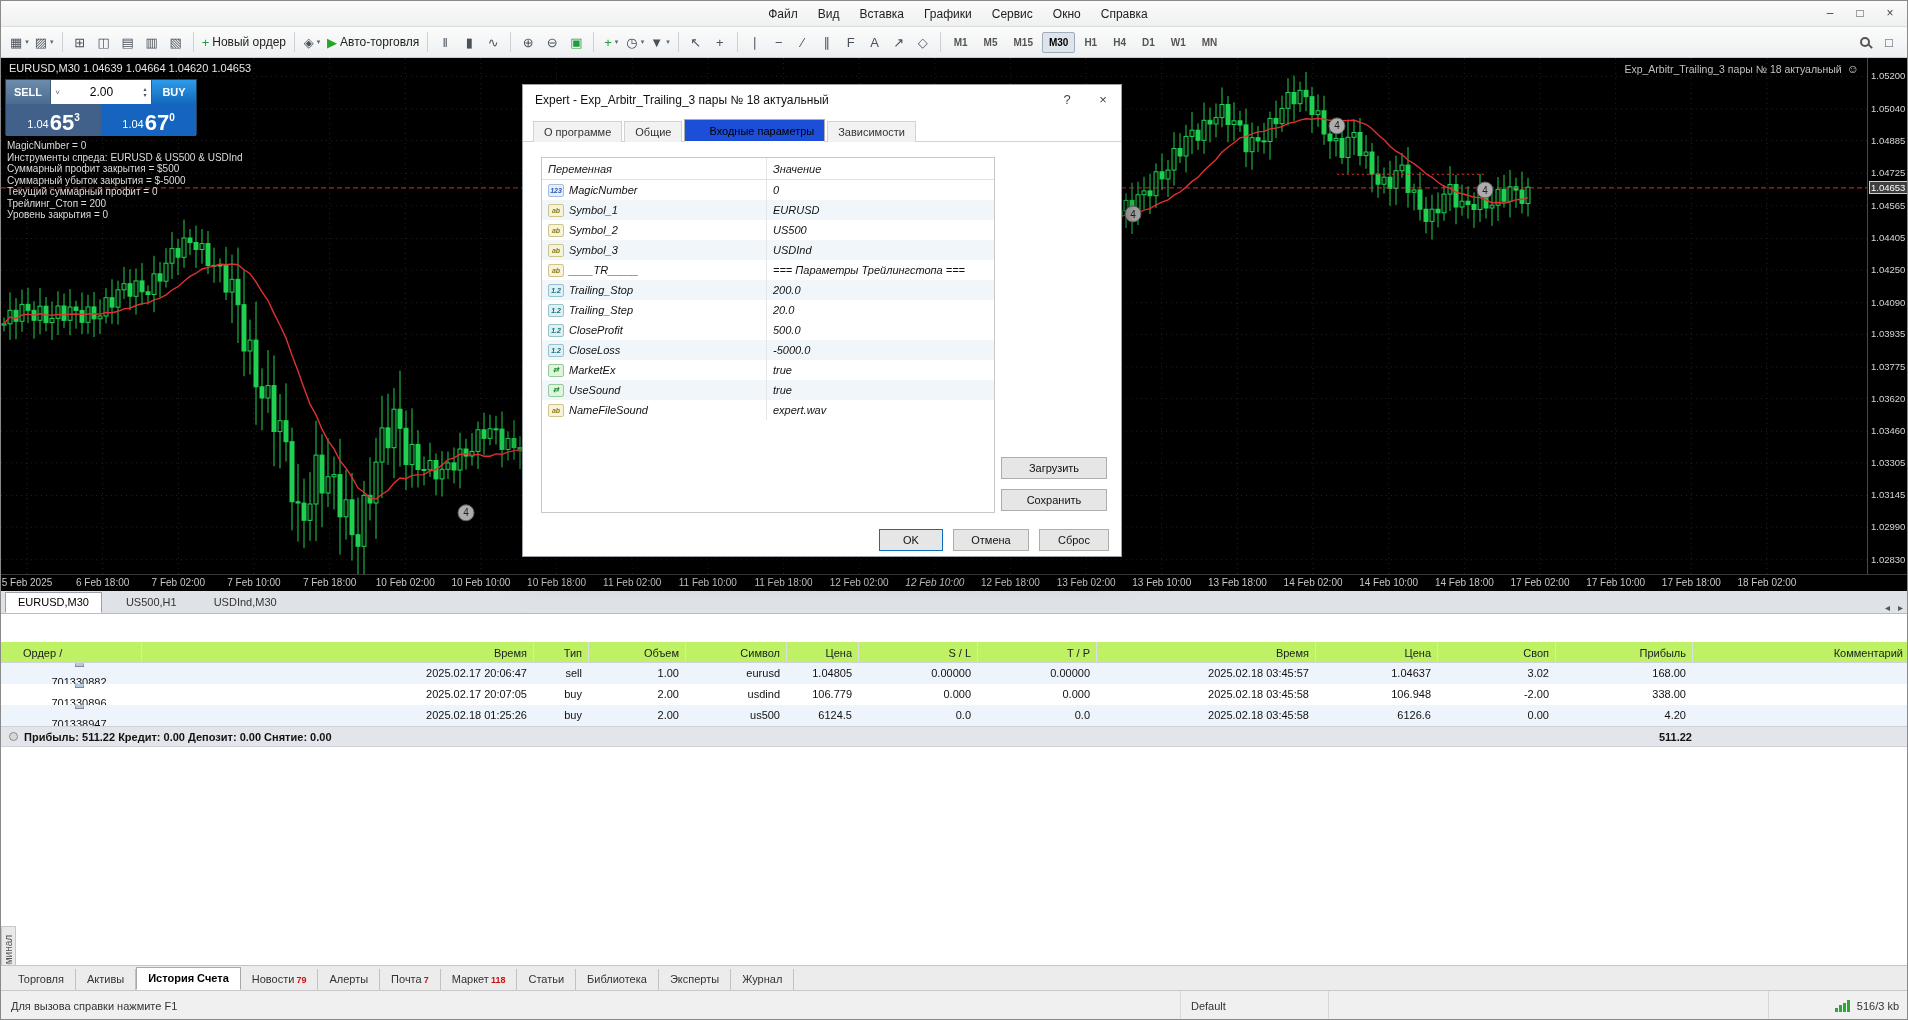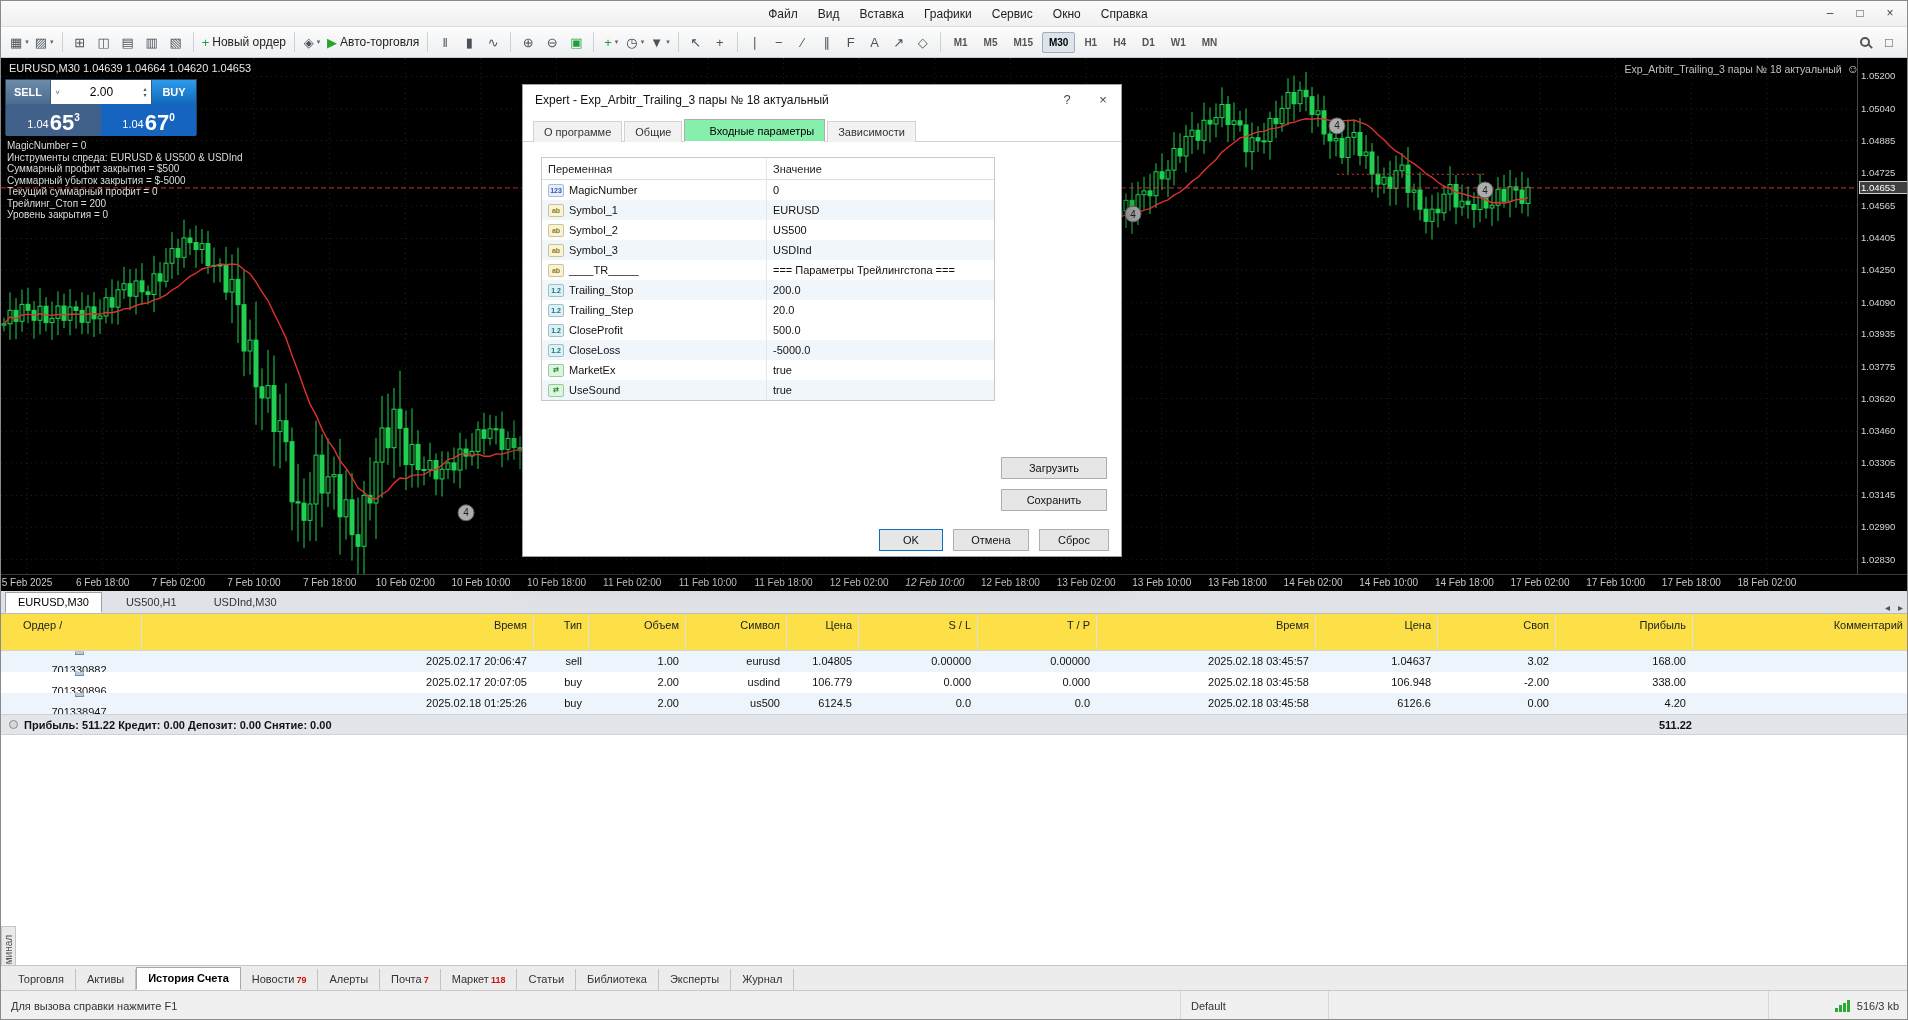--- a/index.html
+++ b/index.html
@@ -32,21 +32,21 @@
   #chart-svg{position:absolute;left:0;top:0;}
   .grid{stroke:#232323;stroke-width:1;stroke-dasharray:1 4;}
   .wick{stroke:#21d050;stroke-width:1;}
   .cu{fill:#04140a;stroke:#21d050;stroke-width:1;}
   .cd{fill:#21d050;stroke:#21d050;}
   .ma{fill:none;stroke:#e03030;stroke-width:1.4;}
   .bid{stroke:#d63030;stroke-width:1;stroke-dasharray:5 3;}
   .sl{stroke:#d63030;stroke-width:1;stroke-dasharray:2 3;}
   .mkc{fill:#adadad;stroke:#5f5f5f;}
   .mkt{fill:#222;font-size:10px;text-anchor:middle;font-family:"Liberation Sans",sans-serif;}
-  .price-axis{position:absolute;right:0;top:0;width:52px;height:516px;background:#000;border-left:1px solid #4a4a4a;margin-left:36px;}
+  .price-axis{position:absolute;right:0;top:0;width:42px;height:516px;background:#000;border-left:1px solid #4a4a4a;margin-left:36px;}
   .pa-label{position:absolute;left:3px;font-size:9.5px;color:#d6d6d6;}
   .pa-current{position:absolute;left:1px;right:1px;font-size:9.5px;color:#fff;background:#3f3f3f;border:1px solid #cfcfcf;padding:0 1px;}
   .ohlc{position:absolute;left:8px;top:4px;color:#e6e6e6;font-size:11px;}
   .ea-badge{position:absolute;right:50px;top:4px;color:#c0c0c0;font-size:10.5px;display:flex;align-items:center;gap:5px;}
   .smiley{color:#d8d8d8;font-size:12px;}
   .info{position:absolute;left:6px;top:82px;}
   .info-line{color:#dcdcdc;font-size:10px;line-height:11.5px;}
 
   
   .trade-widget{position:absolute;left:4px;top:21px;width:192px;height:56px;border:1px solid #26415e;}
@@ -73,21 +73,21 @@
   
   .chart-tabs{position:absolute;top:590px;left:0;width:1908px;height:23px;background:#dfe2e6;border-bottom:1px solid #b8bcc2;display:flex;align-items:flex-end;padding-left:4px;}
   .c-tab{font-size:11px;color:#333;padding:3px 12px 4px;border:1px solid transparent;margin-right:11px;}
   .c-tab.active{background:#fff;border-color:#9aa0a8;border-bottom-color:#fff;color:#000;}
   .ct-nav{margin-left:auto;display:flex;align-items:center;padding:0 6px;gap:8px;}
   .ct-arrow{color:#555;font-size:10px;}
 
   
   .terminal{position:absolute;top:613px;left:0;width:1908px;height:351px;background:#fff;}
   .t-grid{display:grid;grid-template-columns:140px 392px 55px 97px 101px 72px 119px 119px 219px 122px 118px 137px minmax(0,1fr);}
-  .t-head{height:37px;background:#fde047;border-bottom:1px solid #d0d3d8;}
+  .t-head{height:21px;background:#bef264;border-bottom:1px solid #d0d3d8;margin-top:28px;}
   .t-cell{font-size:11px;line-height:21px;padding:0 6px;text-align:right;overflow:hidden;white-space:nowrap;}
   .t-head .t-cell{line-height:23px;color:#222;border-left:1px solid #dcdfe4;}
   .t-head .t-cell.c0{border-left:none;text-align:left;padding-left:22px;}
   .t-row{height:21px;}
   .t-row.shade{background:#eef4fb;}
   .t-row .t-cell.c0{text-align:center;display:flex;align-items:center;gap:5px;padding-left:22px;flex-direction:column;}
   .doc-icon{display:inline-block;width:9px;height:11px;background:#fff;border:1px solid #7a8a9a;border-top:3px solid #b8cadd;}
   .t-summary{position:relative;height:21px;background:#e2e6ea;border-top:1px solid #cfd3d8;border-bottom:1px solid #cfd3d8;display:flex;align-items:center;padding-left:8px;gap:6px;}
   .sum-icon{width:9px;height:9px;border:1px solid #8a8a8a;border-radius:50%;background:#d8d8d8;}
   .t-summary .label{font-weight:bold;font-size:11px;color:#111;}
@@ -116,22 +116,22 @@
   .bars i:nth-child(3){height:9px;}
   .bars i:nth-child(4){height:12px;}
 
   
   .dialog{position:absolute;left:521px;top:83px;width:600px;height:473px;background:#fff;border:1px solid #9aa0a6;box-shadow:0 10px 28px rgba(0,0,0,.5);z-index:50;}
   .dlg-title{height:30px;display:flex;align-items:center;padding-left:12px;font-size:12px;color:#111;background:#fff;}
   .dlg-title-text{flex:1;}
   .dlg-btn{width:36px;height:30px;line-height:30px;text-align:center;font-size:13px;color:#444;}
   .dlg-tabs{display:flex;align-items:flex-end;padding:4px 0 0 10px;border-bottom:1px solid #d2d2d2;height:27px;}
   .dlg-tab{padding:4px 10px;font-size:11px;border:1px solid #d2d2d2;border-bottom:none;background:#f2f2f2;color:#333;margin-right:2px;margin-bottom:-1px;}
-  .dlg-tab.active{background:#86efac;border-color:#adadad;color:#000;padding-top:5px;border-bottom:1px solid #fff;padding-left:24px;}
-  .dlg-table{position:absolute;left:18px;top:72px;width:454px;height:244px;border:1px solid #c8c8c8;background:#fff;overflow:hidden;}
+  .dlg-tab.active{background:#1d4ed8;border-color:#adadad;color:#000;padding-top:5px;border-bottom:1px solid #fff;padding-left:24px;}
+  .dlg-table{position:absolute;left:18px;top:72px;width:454px;height:356px;border:1px solid #c8c8c8;background:#fff;overflow:hidden;font-style:italic;}
   .dlg-thead{display:flex;height:22px;border-bottom:1px solid #e0e0e0;font-size:11px;color:#222;}
   .dlg-thead .col-var,.dlg-row .col-var{width:225px;display:flex;align-items:center;gap:5px;padding-left:6px;border-right:1px solid #e6e6e6;overflow:hidden;white-space:nowrap;}
   .dlg-thead .col-val,.dlg-row .col-val{flex:1;display:flex;align-items:center;padding-left:6px;overflow:hidden;white-space:nowrap;}
   .dlg-row{display:flex;height:20px;font-size:11px;color:#111;}
   .dlg-row.alt{background:#f1f6fb;}
   .pi{flex:0 0 16px;height:13px;border-radius:2px;font-size:7px;display:flex;align-items:center;justify-content:center;font-weight:bold;}
   .pi-int{background:#e8eef8;color:#2a5bb8;border:1px solid #a9bcd8;}
   .pi-str{background:#f6f3d8;color:#8a7a1a;border:1px solid #cfc58a;}
   .pi-dbl{background:#def0f4;color:#17707e;border:1px solid #96c4cc;}
   .pi-bool{background:#def4de;color:#1d8a2a;border:1px solid #94cc9a;}

